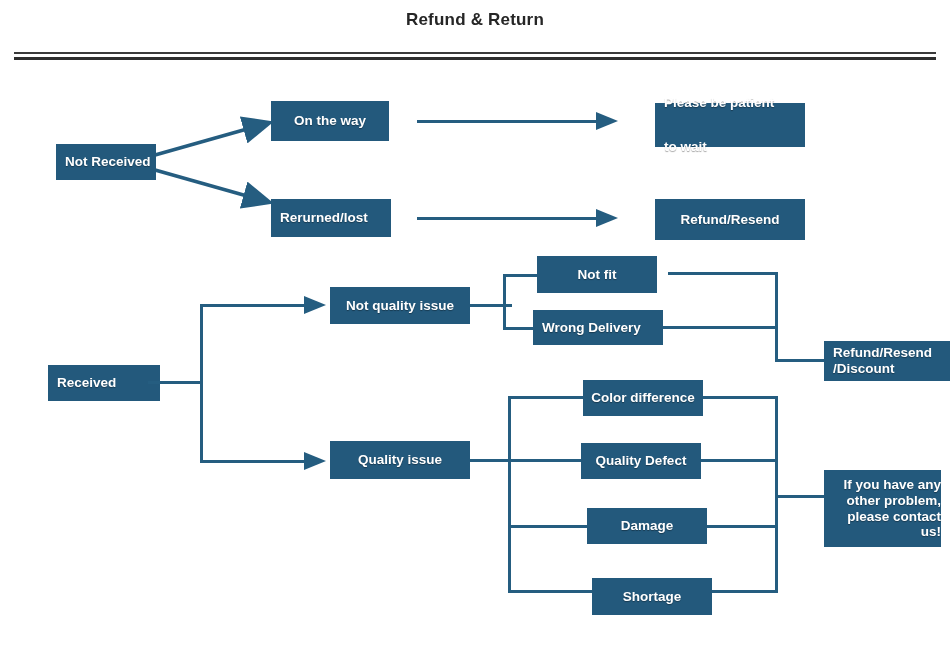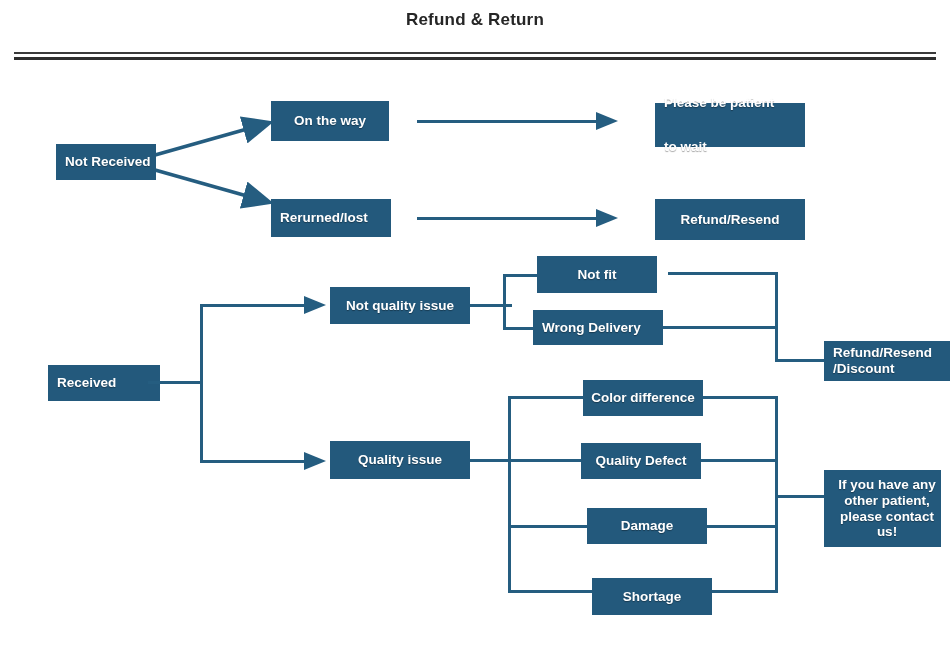--- a/index.html
+++ b/index.html
@@ -174,20 +174,20 @@
 
   <div class="node center" style="left:592px; top:578px; width:120px; height:37px;">Shortage</div>
 
   <div class="hline" style="left:703px; top:396px; width:75px;"></div>
   <div class="hline" style="left:701px; top:459px; width:77px;"></div>
   <div class="hline" style="left:707px; top:525px; width:71px;"></div>
   <div class="hline" style="left:712px; top:590px; width:66px;"></div>
   <div class="vline" style="left:775px; top:396px; height:197px;"></div>
   <div class="hline" style="left:775px; top:495px; width:50px;"></div>
 
-  <div class="node left" style="left:824px; top:470px; width:117px; height:77px; flex-direction:column; align-items:center; justify-content:center;">
+  <div class="node left" style="left:824px; top:470px; width:117px; height:77px; flex-direction:column; align-items:flex-end; justify-content:center;">
     <span>If you have any</span>
-    <span> other patient,</span>
+    <span> other problem,</span>
     <span>please contact</span>
     <span>us!</span>
   </div>
 
 </div>
 
 </body></html>

